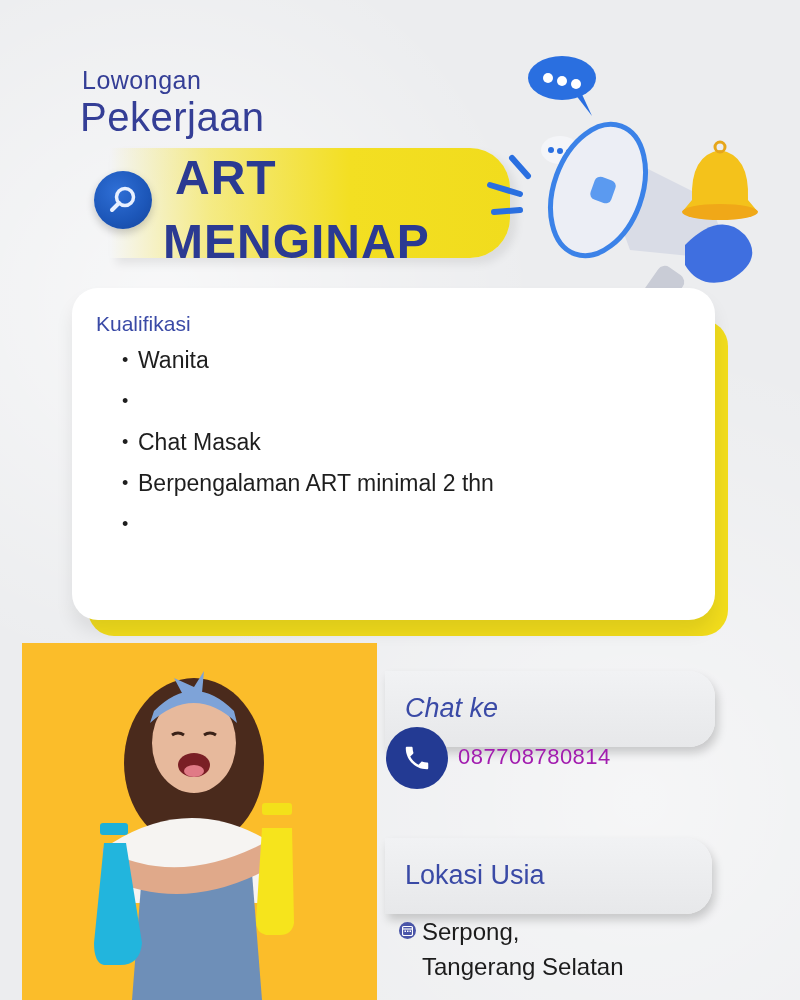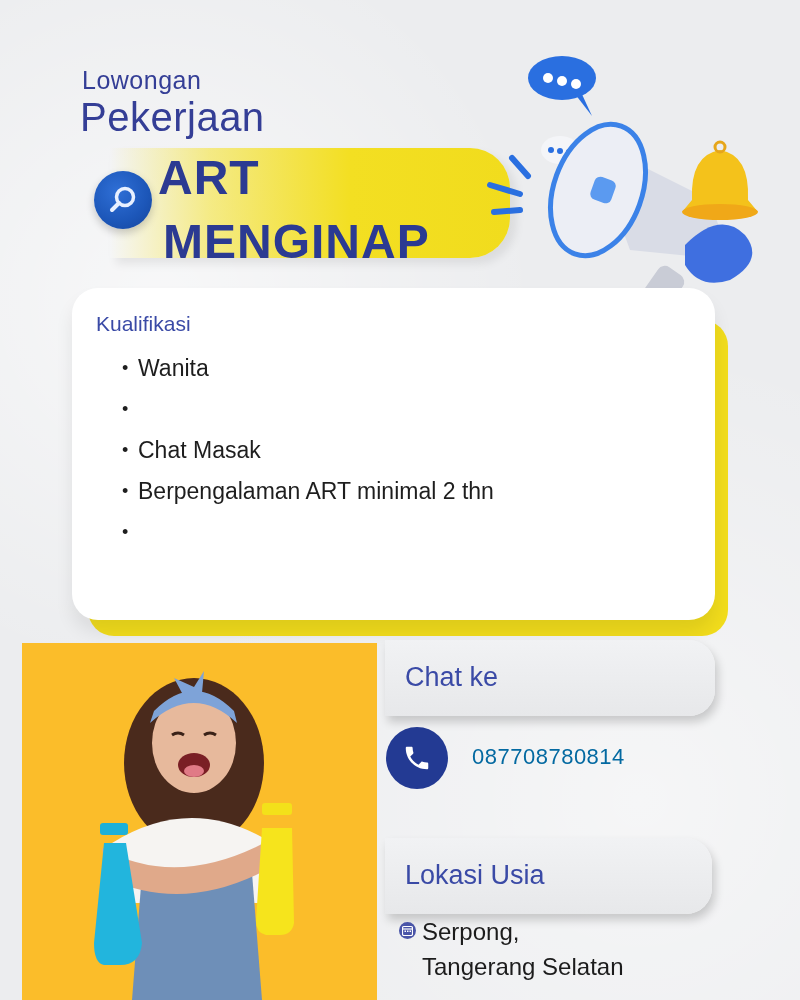--- a/index.html
+++ b/index.html
@@ -24,65 +24,65 @@
       border-radius: 0 40px 40px 0;
       background: linear-gradient(90deg, rgba(245,226,40,0) 0%, rgba(245,226,40,0.55) 25%, #f3df22 60%, #f1dc1d 100%);
       box-shadow: 6px 6px 10px rgba(0,0,0,0.08);
     }
     .search-badge {
       left: 94px; top: 171px; width: 58px; height: 58px; border-radius: 50%;
       background: radial-gradient(circle at 40% 35%, #2f6fd6 0%, #1c56b8 60%, #16449a 100%);
       box-shadow: 0 4px 8px rgba(0,0,0,0.2);
       display: flex; align-items: center; justify-content: center;
     }
-    .title1 { left: 158px; top: 150px; font-size: 48px; font-weight: bold; color: #2b3a92; letter-spacing: 1px; }
+    .title1 { left: 175px; top: 150px; font-size: 48px; font-weight: bold; color: #2b3a92; letter-spacing: 1px; }
     .title2 { left: 163px; top: 214px; font-size: 48px; font-weight: bold; color: #2b3a92; letter-spacing: 1px; }
 
     
     .illustration { left: 480px; top: 50px; width: 300px; height: 300px; }
 
     
     .card-back {
       left: 88px; top: 320px; width: 640px; height: 316px;
       background: #f1dc1c; border-radius: 26px;
     }
     .card {
       left: 72px; top: 288px; width: 643px; height: 332px;
       background: #ffffff; border-radius: 26px;
       box-shadow: 0 12px 18px rgba(0,0,0,0.08);
       padding: 24px 24px;
     }
-    .card-title { font-size: 21px; color: #3a4aa6; margin-bottom: 16px; margin-left: 0; }
+    .card-title { font-size: 21px; color: #3a4aa6; margin-bottom: 8px; margin-left: 0; }
     .qual-list { list-style: none; margin-left: 26px; }
     .qual-item { display: flex; font-size: 23px; line-height: 33px; margin-bottom: 8px; color: #1e1e1e; }
     .qual-item .bullet { width: 16px; flex: 0 0 16px; font-size: 18px; line-height: 33px; }
     .qual-item .text { max-width: 440px; }
 
     
     .photo {
       left: 22px; top: 643px; width: 355px; height: 357px;
       background: #fbbd2a;
       overflow: hidden;
     }
 
     
     .pill {
       position: absolute; height: 76px; border-radius: 0 26px 26px 0;
       background: linear-gradient(180deg, #f1f2f4 0%, #e7e8ea 100%);
       box-shadow: 3px 6px 10px rgba(0,0,0,0.18);
     }
-    .pill-chat { left: 385px; top: 640px; width: 330px; }
+    .pill-chat { left: 385px; top: 671px; width: 330px; font-style: italic; }
     .pill-lokasi { left: 385px; top: 838px; width: 327px; }
     .pill-label { position: absolute; left: 20px; top: 22px; font-size: 27px; color: #3a4aa6; }
 
     .phone-badge {
       left: 386px; top: 727px; width: 62px; height: 62px; border-radius: 50%;
       background: #233a93; display: flex; align-items: center; justify-content: center;
     }
-    .phone-number { left: 458px; top: 744px; font-size: 22px; color: #0369a1; letter-spacing: 0.5px; margin-left: 14px; }
+    .phone-number { left: 458px; top: 744px; font-size: 22px; color: #a21caf; letter-spacing: 0.5px; }
 
     .loc-icon {
       left: 399px; top: 922px; width: 17px; height: 17px; border-radius: 50%;
       background: #4a55a8; display: flex; align-items: center; justify-content: center;
     }
     .loc-line1 { left: 422px; top: 918px; font-size: 24px; color: #1c1c1c; }
     .loc-line2 { left: 422px; top: 953px; font-size: 24px; color: #1c1c1c; }
   </style>
 </head>
 <body>

